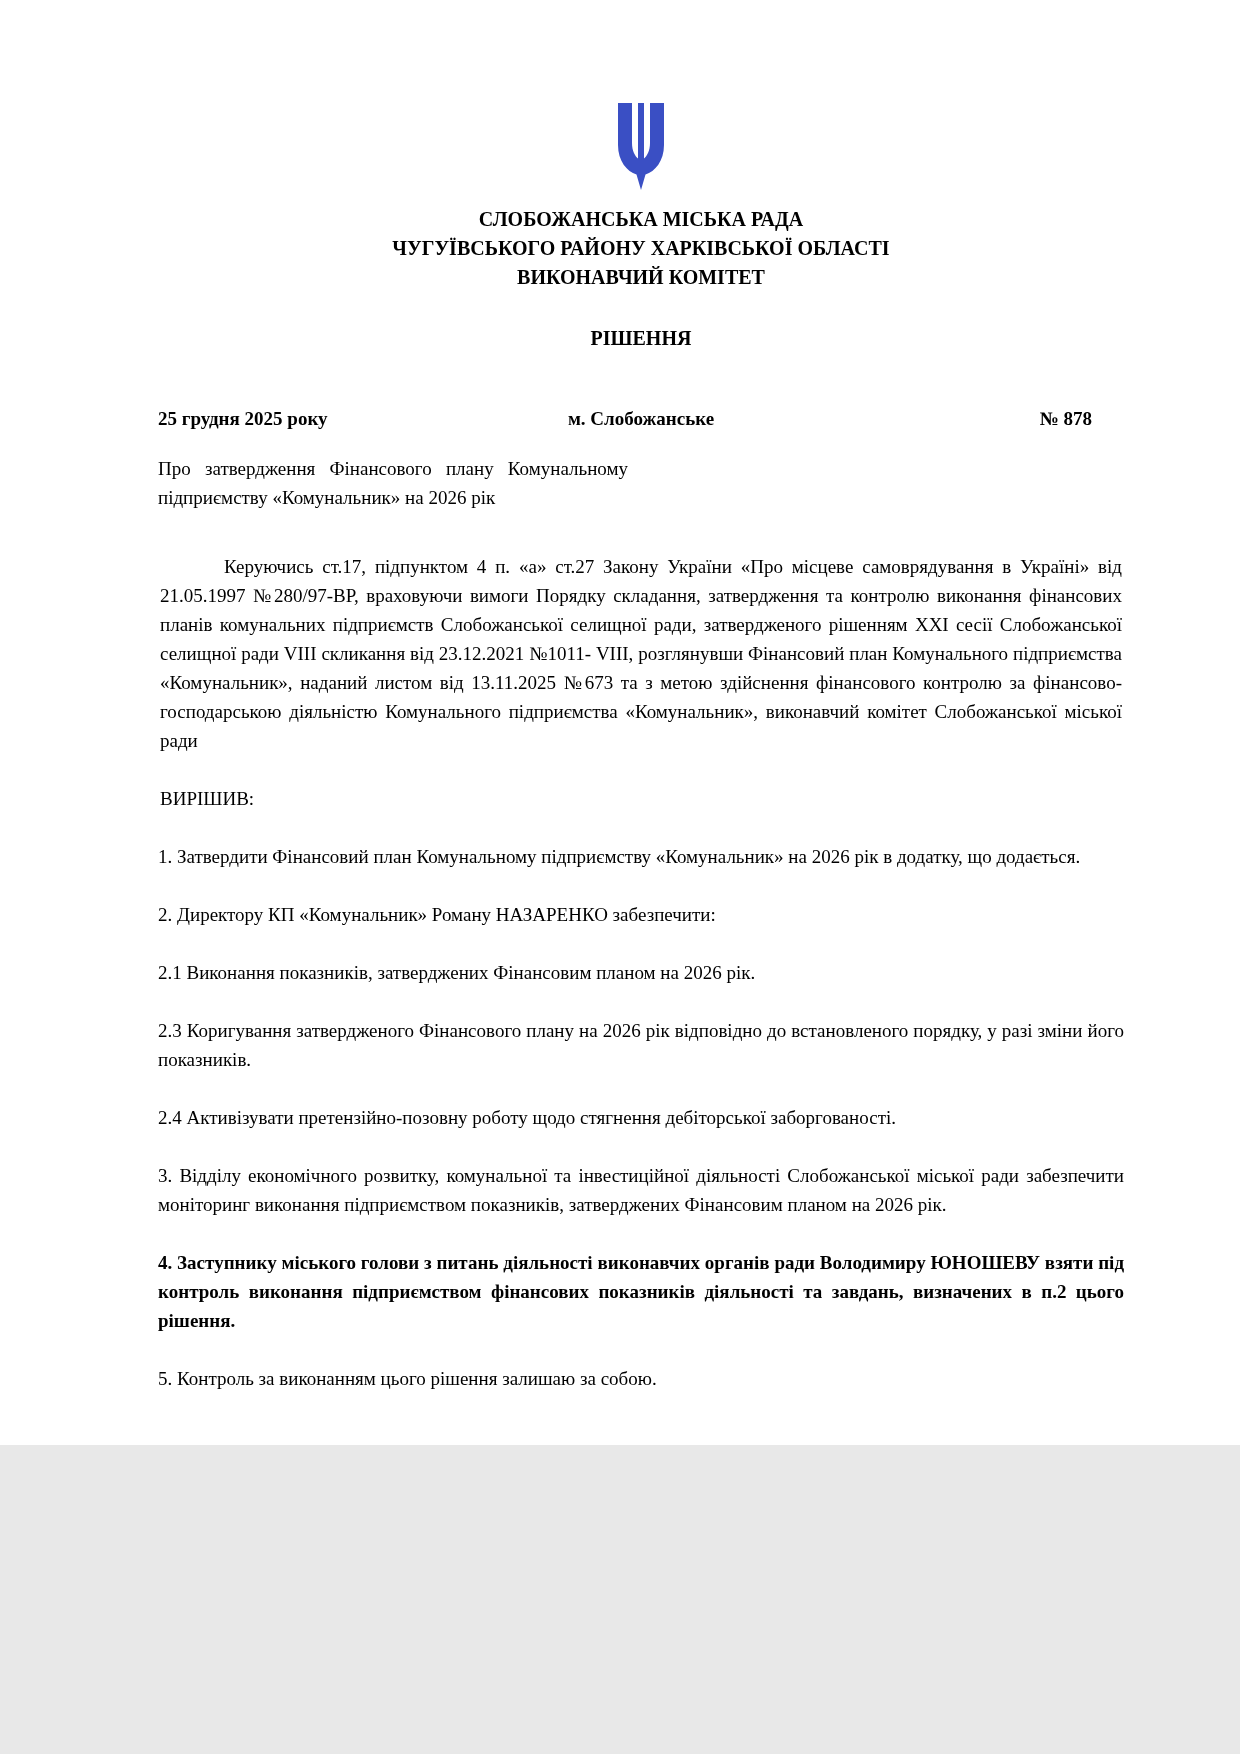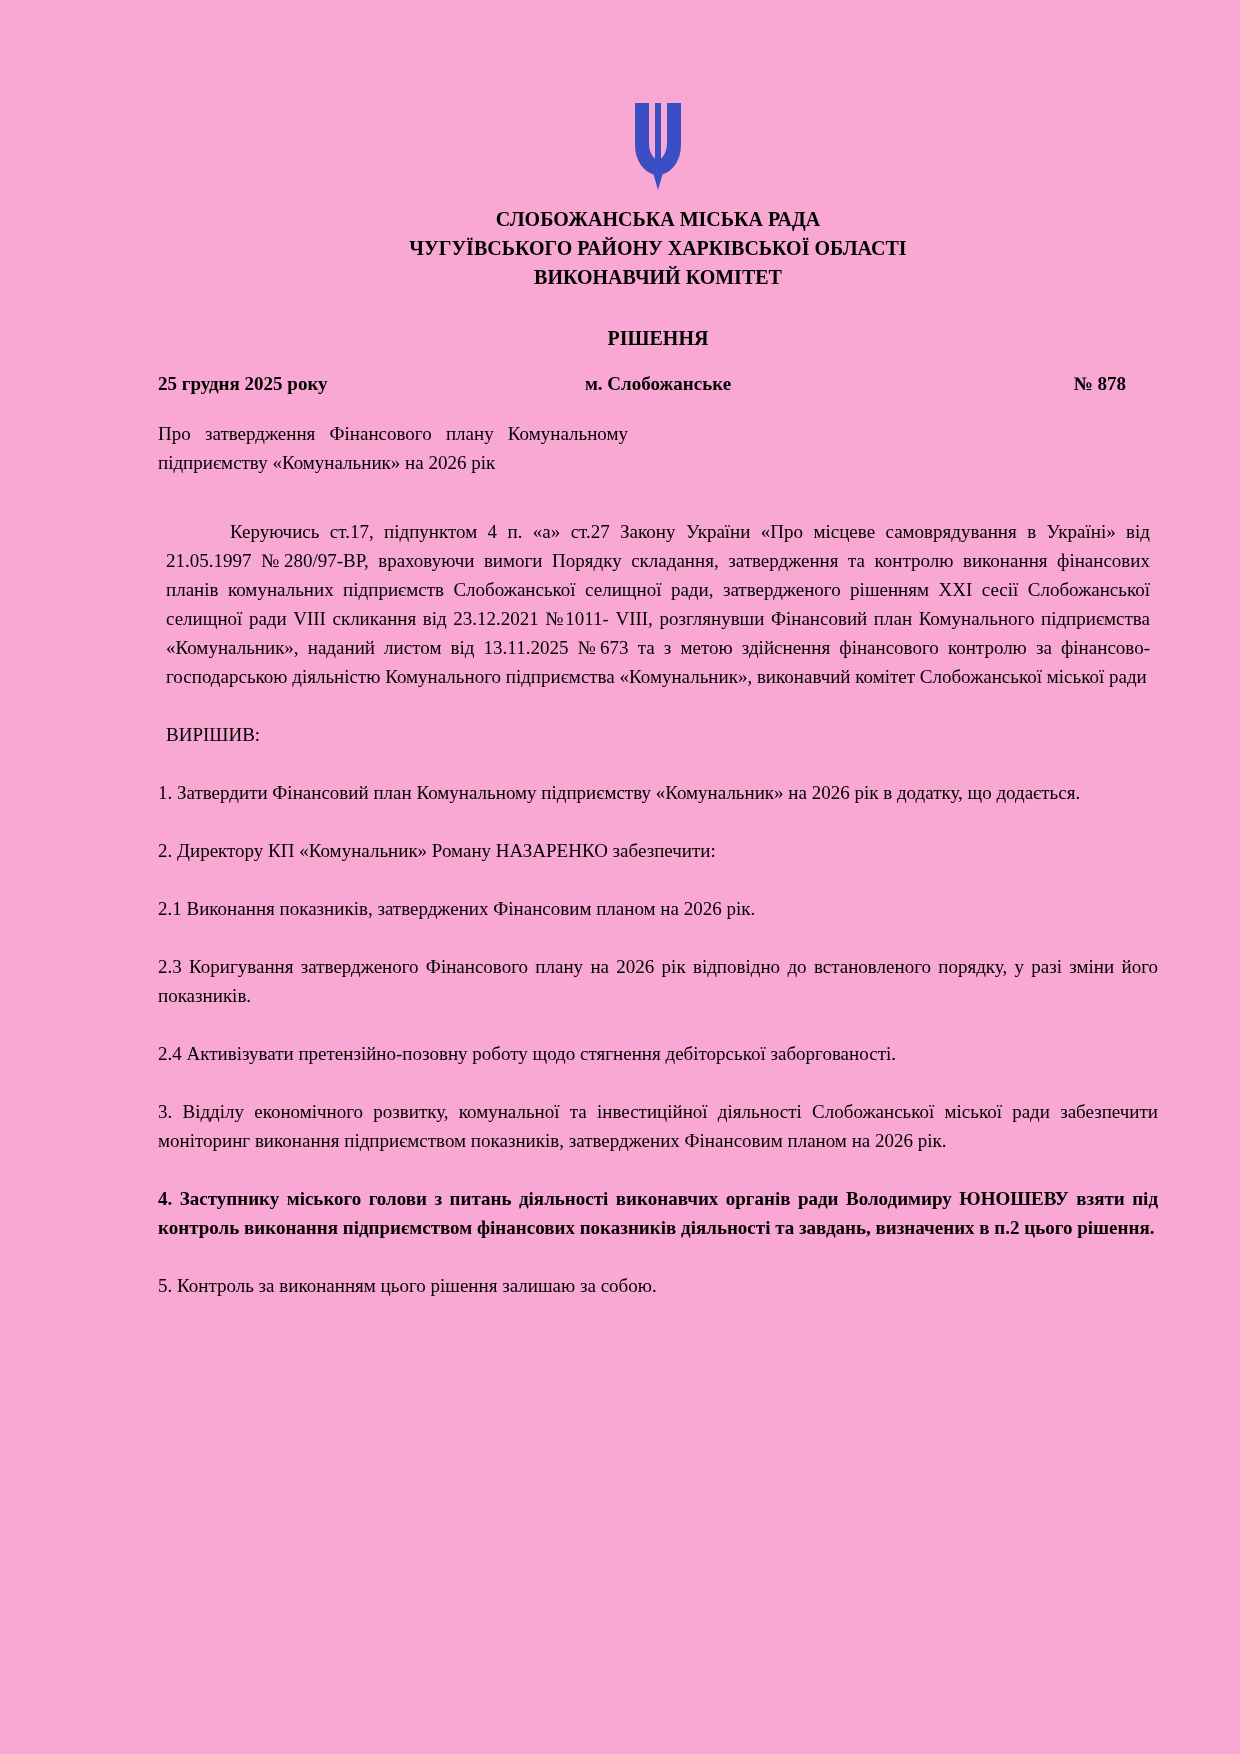--- a/index.html
+++ b/index.html
@@ -1,22 +1,22 @@
 <!DOCTYPE html>
 <html lang="uk"><head>
 <meta charset="utf-8">
 <style>
   html, body { margin: 0; padding: 0; background: #e8e8e8; }
   .page {
     width: 1240px;
-    height: 1754px;
+    height: 1445px;
     margin: 0 auto;
-    background: #f9a8d4;
+    background: #ffffff;
     box-sizing: border-box;
-    padding: 103px 82px 0 158px;
+    padding: 103px 116px 0 158px;
     font-family: "Liberation Serif", serif;
     font-size: 19px;
     line-height: 29px;
     color: #000;
   }
   .emblem-wrap {
     text-align: center;
     margin-bottom: 6px;
   }
   .emblem-wrap svg { display: inline-block; }
@@ -29,21 +29,21 @@
   .doc-title {
     text-align: center;
     font-weight: bold;
     font-size: 20px;
     margin-top: 32px;
   }
   .meta-row {
     display: grid;
     grid-template-columns: 1fr auto 1fr;
     font-weight: bold;
-    margin-top: 16px;
+    margin-top: 51px;
   }
   .meta-date { text-align: left; }
   .meta-place { text-align: right; }
   .meta-number { text-align: right; padding-right: 32px; }
   .subject {
     width: 470px;
     font-weight: normal;
     text-align: justify;
     margin-top: 21px;
   }
@@ -59,21 +59,21 @@
     text-align: justify;
     margin: 29px 0 0 0;
   }
   .bold-item { font-weight: bold; }
   .signature-row {
     display: flex;
     justify-content: space-between;
     font-weight: bold;
     margin-top: 76px;
   }
-  p { margin: 8px; }
+  p { margin: 2px; }
 </style>
 </head>
 <body>
 
 <div class="page">
 
   <div class="emblem-wrap">
     <svg width="60" height="88" viewBox="0 0 60 88" aria-hidden="true">
       <path d="M7 0 H21 V40 C21 48 24 53 27 55.5 V0 H33 V55.5 C36 53 39 48 39 40 V0 H53 V42 C53 58 44 68.5 34.5 71.5 L30 87 L25.5 71.5 C16 68.5 7 58 7 42 Z" fill="#3a4fc4"></path>
     </svg>

